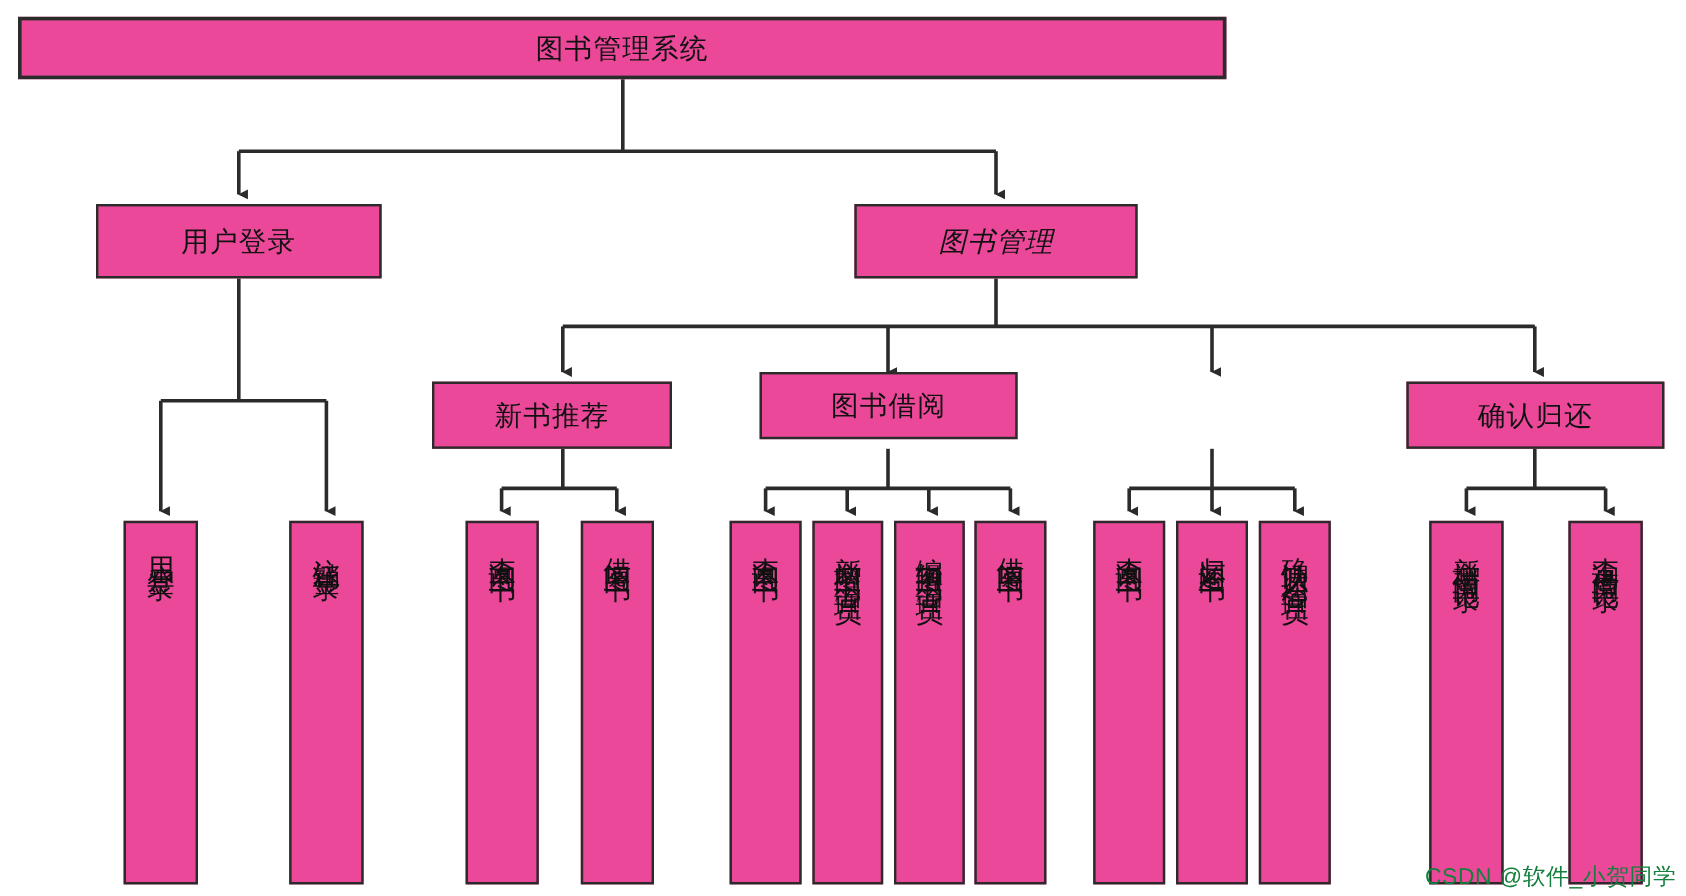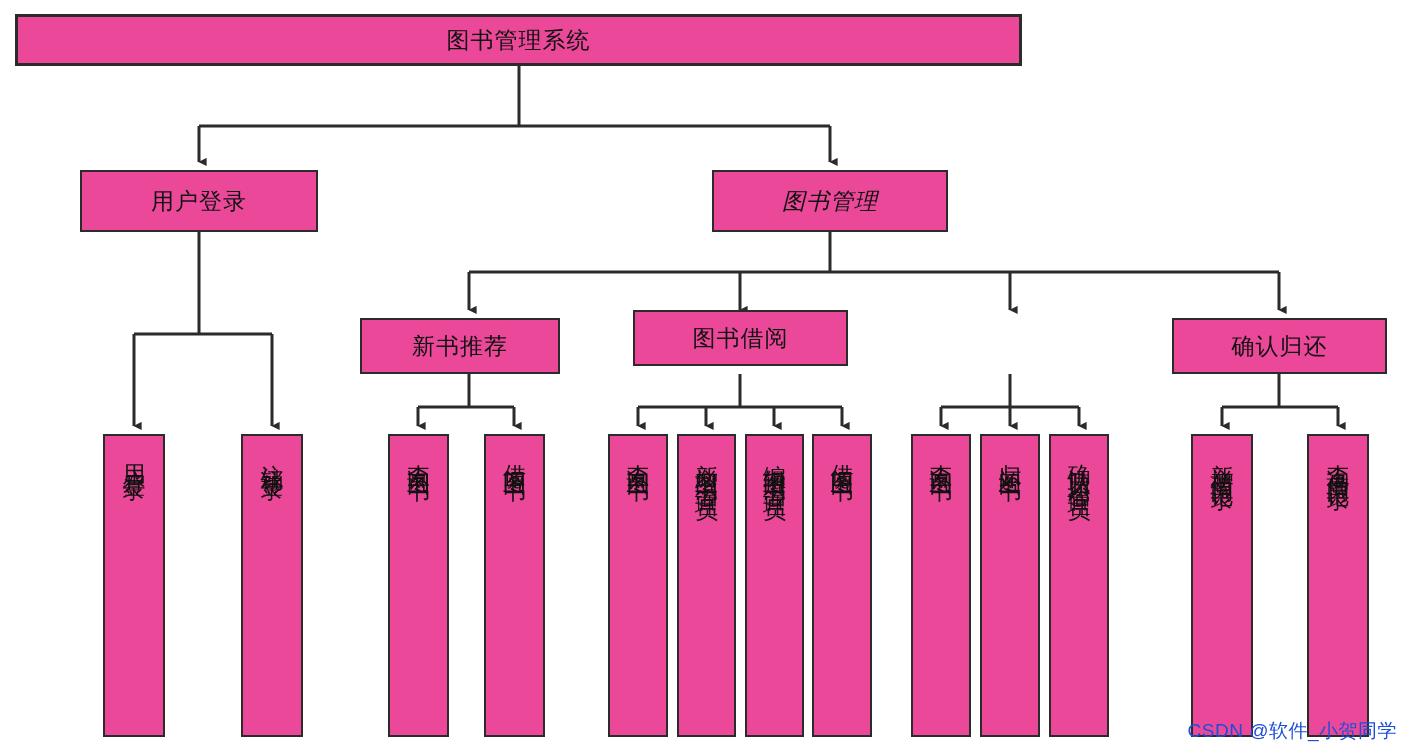--- a/index.html
+++ b/index.html
@@ -42,21 +42,21 @@
     font-size:23px;
     letter-spacing:5px;
     line-height:1;
     white-space:nowrap;
   }
   .watermark{
     position:absolute;
     right:8px;
     bottom:3px;
     font-size:19px;
-    color:#1d4ed8;
+    color:#15803d;
     white-space:nowrap;
     letter-spacing:0.5px;
   }
 </style>
 </head>
 <body>
 
 <div id="canvas">
 
   <svg id="wires" viewBox="0 0 1405 747">

